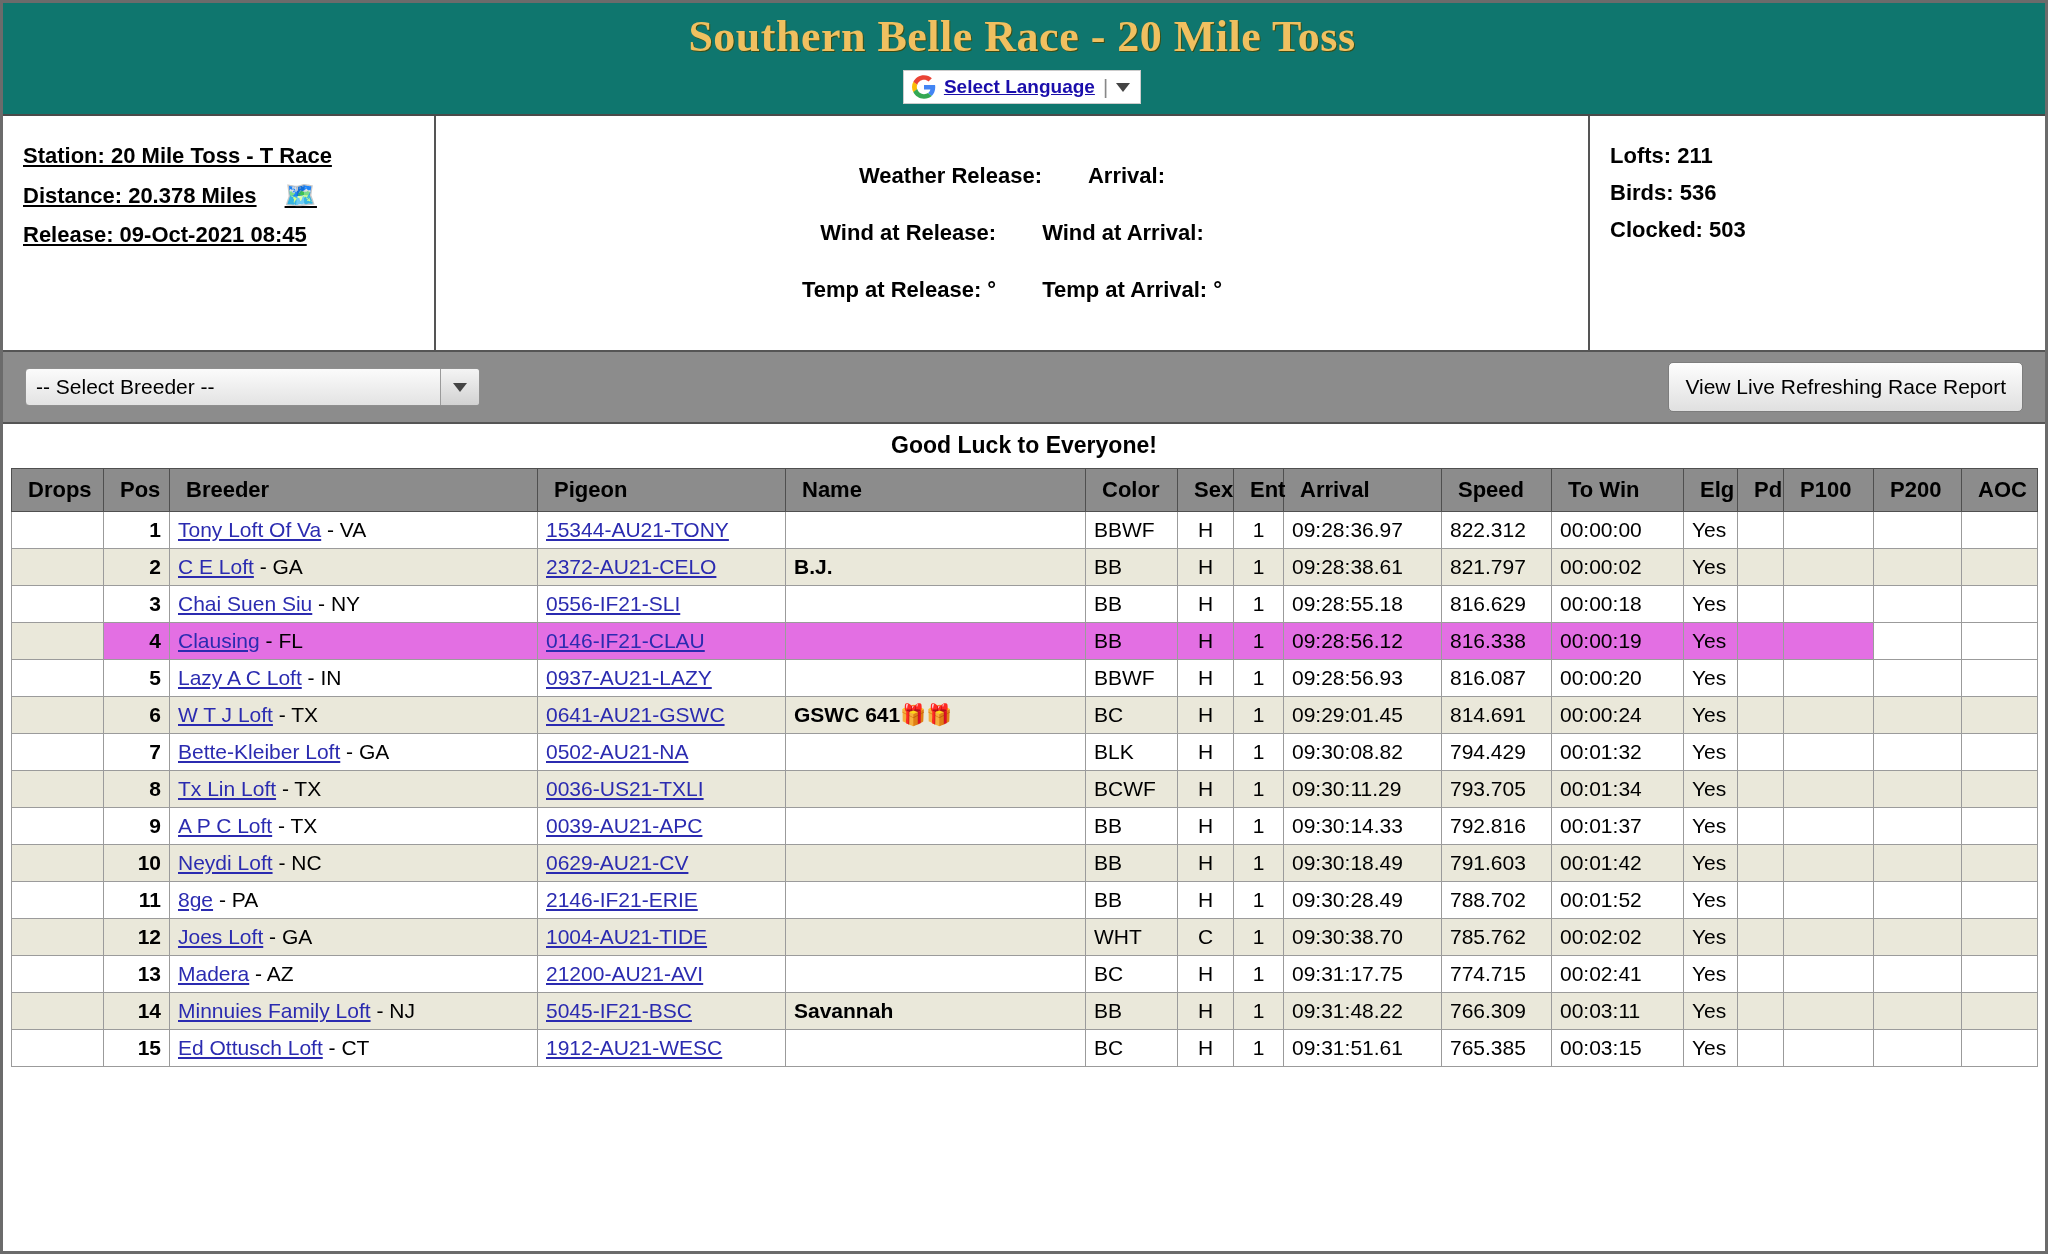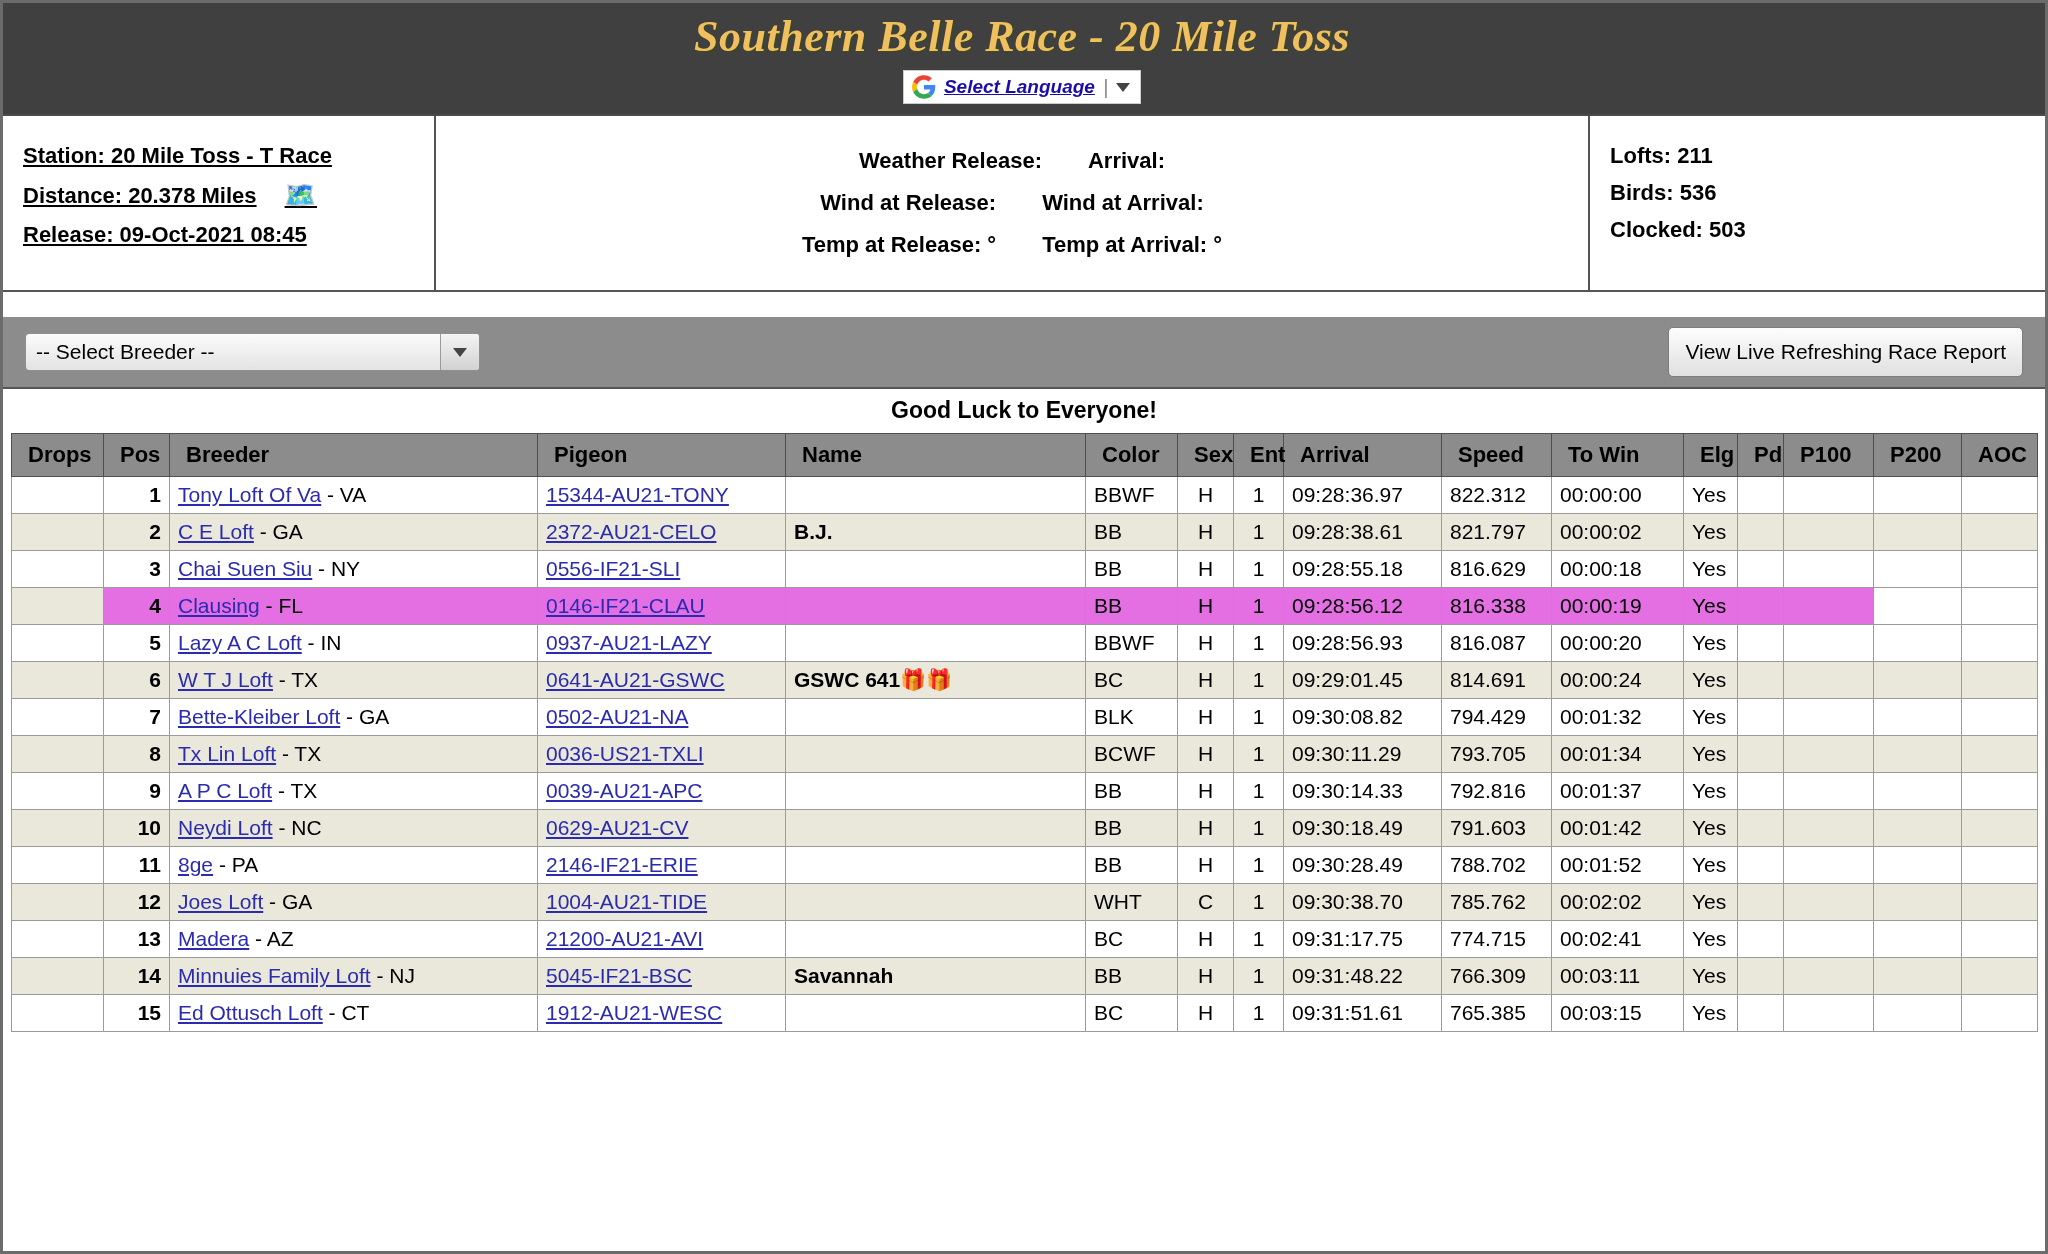--- a/index.html
+++ b/index.html
@@ -12,25 +12,24 @@
     width: 2048px;
     height: 1254px;
     box-sizing: border-box;
     background: #ffffff;
     position: relative;
     overflow: hidden;
     border: 3px solid #6b6b6b;
   }
   
   .header {
-    background: #404040;
+    background: #0f766e;
     padding: 8px 4px 10px 0;
     text-align: center;
     border-bottom: 2px solid #4a4a4a;
-    font-style: italic;
   }
   .header h1 {
     margin: 0;
     font-size: 44px;
     font-weight: bold;
     color: #f0c060;
     letter-spacing: 0.5px;
     text-shadow: 1px 1px 0 #3d4d15;
     font-family: "Liberation Serif", serif;
   }
@@ -85,35 +84,34 @@
     color: #000;
     margin: 11px 0;
     display: flex;
     align-items: center;
     gap: 28px;
   }
   .info-mid .line {
     font-size: 22px;
     font-weight: bold;
     color: #000;
-    margin: 16px 0;
+    margin: 31px 0;
     display: flex;
     justify-content: center;
     gap: 46px;
   }
   .map-icon { font-size: 26px; }
   
   .toolbar {
     background: #8c8c8c;
     border-bottom: 2px solid #555;
     padding: 10px 22px;
     display: flex;
     align-items: center;
     justify-content: space-between;
-    margin-top: 25px;
   }
   .select-breeder {
     width: 455px;
     height: 38px;
     background: linear-gradient(#fbfbfb,#e3e3e3);
     border: 1px solid #8f8f8f;
     border-radius: 4px;
     display: flex;
     align-items: center;
     justify-content: space-between;

